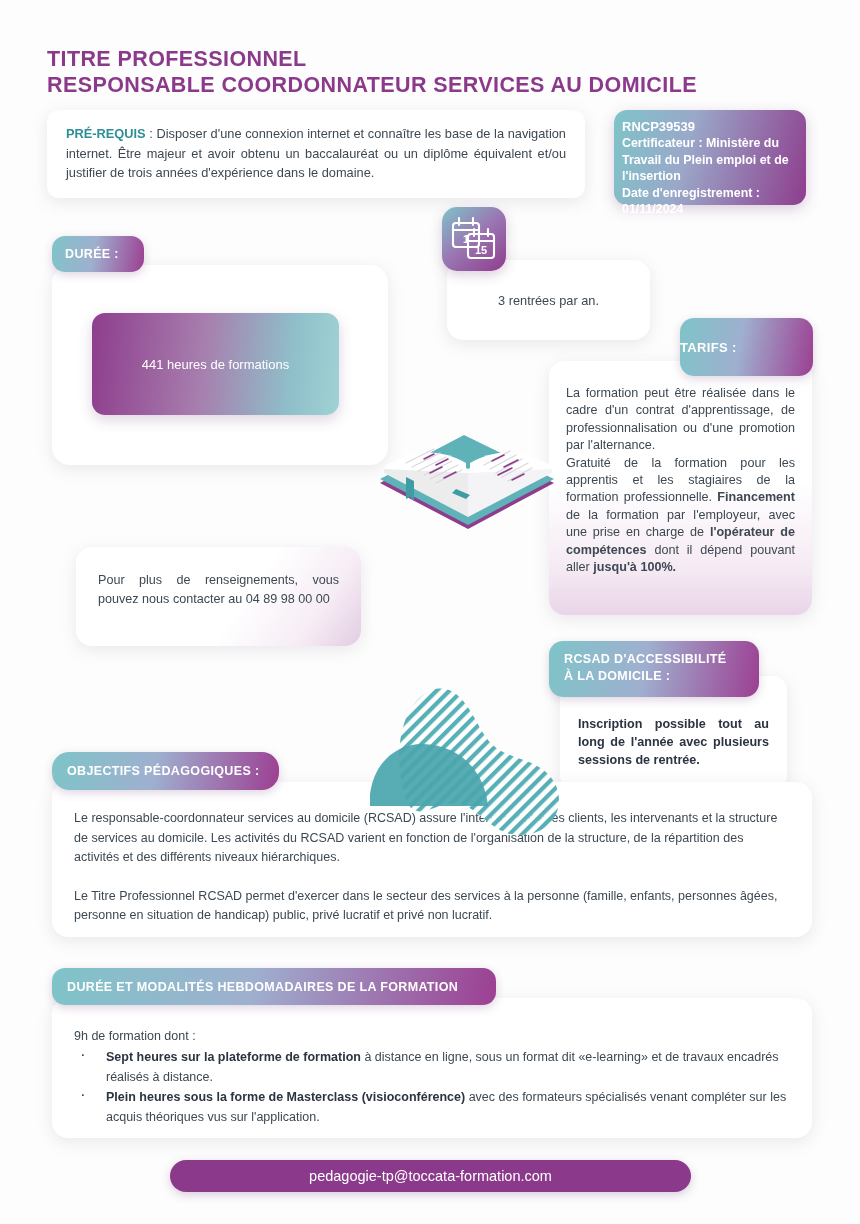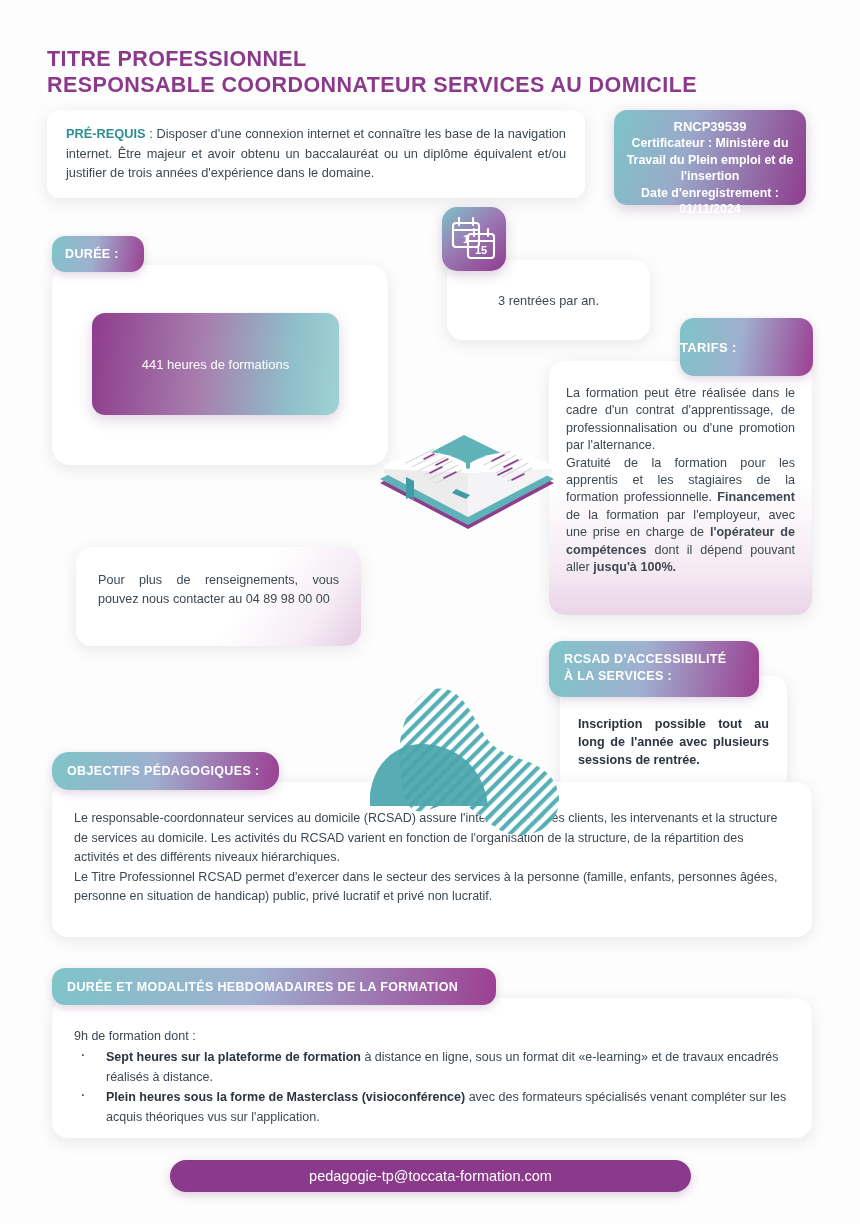--- a/index.html
+++ b/index.html
@@ -76,21 +76,20 @@
   
   #rncp-badge {
     position: absolute;
     left: 614px; top: 110px; width: 192px; height: 95px;
     border-radius: 13px;
     background: linear-gradient(105deg, #7ec4c8 0%, #9aa8c9 38%, #8e3d8d 100%);
     color: #ffffff;
     font-size: 12.4px;
     font-weight: bold;
     line-height: 16.4px;
-    text-align: center;
     padding: 9px 8px 0 8px;
     box-shadow: 0 4px 14px rgba(110,60,120,0.25);
   }
   #rncp-badge .rncp-code { font-size: 13px; }
 
   
   #duree-tab {
     left: 52px; top: 236px; width: 92px; height: 36px;
     padding-left: 13px;
   }
@@ -200,21 +199,21 @@
   #objectifs-card {
     left: 52px; top: 782px; width: 760px; height: 155px;
     border-radius: 16px;
   }
   #objectifs-body {
     padding: 27px 22px 0 22px;
     font-size: 12.5px;
     line-height: 19.5px;
     color: #3d4852;
   }
-  #objectifs-body p + p { }
+  #objectifs-body p + p { margin-top: 19px; }
 
   
   #modalites-tab {
     left: 52px; top: 968px; width: 444px; height: 37px;
     padding-left: 15px;
     text-align: right;
   }
   #modalites-card {
     left: 52px; top: 998px; width: 760px; height: 140px;
     border-radius: 16px;
@@ -379,21 +378,21 @@
       <span>Gratuité de la formation pour les apprentis et les stagiaires de la formation professionnelle. </span><b>Financement</b><span> de la formation par l'employeur, avec une prise en charge de </span><b>l'opérateur de compétences</b><span> dont il dépend pouvant aller </span><b>jusqu'à 100%.</b>
     </div>
   </div>
 
   <div class="card" id="contact-card">
     <div id="contact-text">Pour plus de renseignements, vous pouvez nous contacter au 04 89 98 00 00</div>
   </div>
 
   <div class="tab" id="delais-tab">
     <div>RCSAD D'ACCESSIBILITÉ</div>
-    <div>À LA SERVICES :</div>
+    <div>À LA DOMICILE :</div>
   </div>
   <div class="card" id="delais-card">
     <div id="delais-text">
       <b>Inscription</b><span> possible tout au long de l'année avec plusieurs sessions de rentrée.</span>
     </div>
   </div>
 
   <div class="tab" id="objectifs-tab">
     <span>OBJECTIFS PÉDAGOGIQUES :</span>
   </div>

